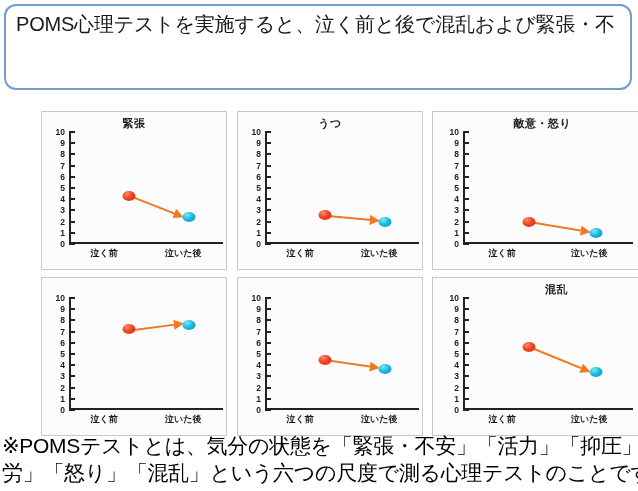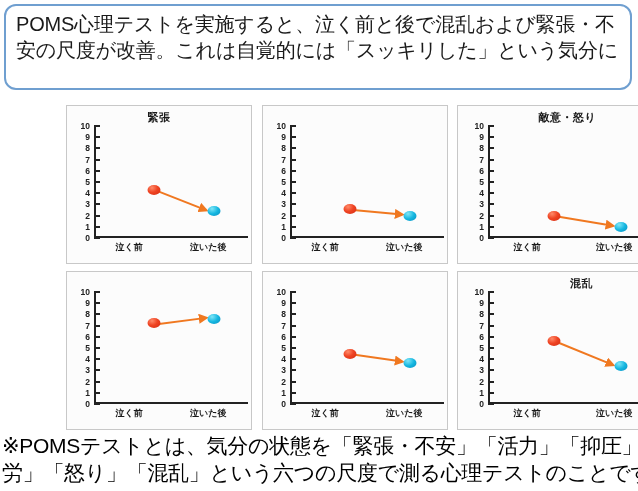--- a/index.html
+++ b/index.html
@@ -33,24 +33,23 @@
     font-size: 20px;
     line-height: 26px;
     letter-spacing: -0.2px;
     white-space: nowrap;
   }
 
   
   #charts-grid {
     position: absolute;
     left: 41px;
-    top: 105px;
+    top: 111px;
     width: 557px;
     height: 325px;
-    margin-left: 25px;
   }
   .chart-panel {
     position: absolute;
     box-sizing: border-box;
     border: 1px solid #c8c8c8;
     background: #fcfcfc;
     width: 186px;
     height: 159px;
   }
   .chart-panel.c0 { left: 0px;   top: 0px;   }
@@ -168,21 +167,20 @@
     letter-spacing: -0.3px;
     white-space: nowrap;
     color: #000000;
   }
 </style>
 </head>
 <body>
 
 <div id="top-callout">
   <div class="line"> POMS心理テストを実施すると、泣く前と後で混乱および緊張・不</div>
-  <div class="line">安の尺度が改善。これは自覚的には「スッキリした」という気分に</div>
 </div>
 
 <div id="charts-grid">
     <div class="chart-panel c0">
       <div class="chart-title">緊張</div>
       <div class="plot-area">
         <div class="y-axis"></div>
         <div class="x-axis"></div>
         <div class="tick" style="top: -1px;"></div>
         <div class="ytick-label" style="top: 0px;">10</div>
@@ -216,20 +214,21 @@
         </svg>
         <div class="marker before" title="泣く前: 4.3" style="left: 60px; top: 63.84px;"></div>
         <div class="marker after" title="泣いた後: 2.4" style="left: 120px; top: 85.12px;"></div>
         <div class="xlabels">
           <span>泣く前</span>
           <span>泣いた後</span>
         </div>
       </div>
     </div>
     <div class="chart-panel c1">
+      <div class="chart-title">うつ</div>
       <div class="plot-area">
         <div class="y-axis"></div>
         <div class="x-axis"></div>
         <div class="tick" style="top: -1px;"></div>
         <div class="ytick-label" style="top: 0px;">10</div>
         <div class="tick" style="top: 10.2px;"></div>
         <div class="ytick-label" style="top: 11.2px;">9</div>
         <div class="tick" style="top: 21.4px;"></div>
         <div class="ytick-label" style="top: 22.4px;">8</div>
         <div class="tick" style="top: 32.6px;"></div>

